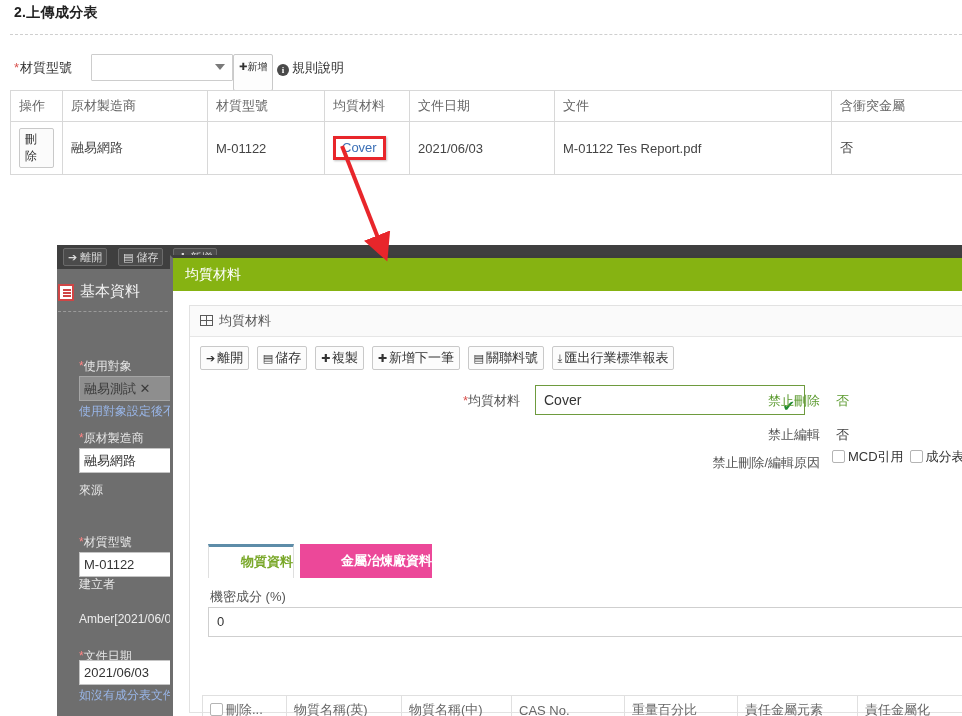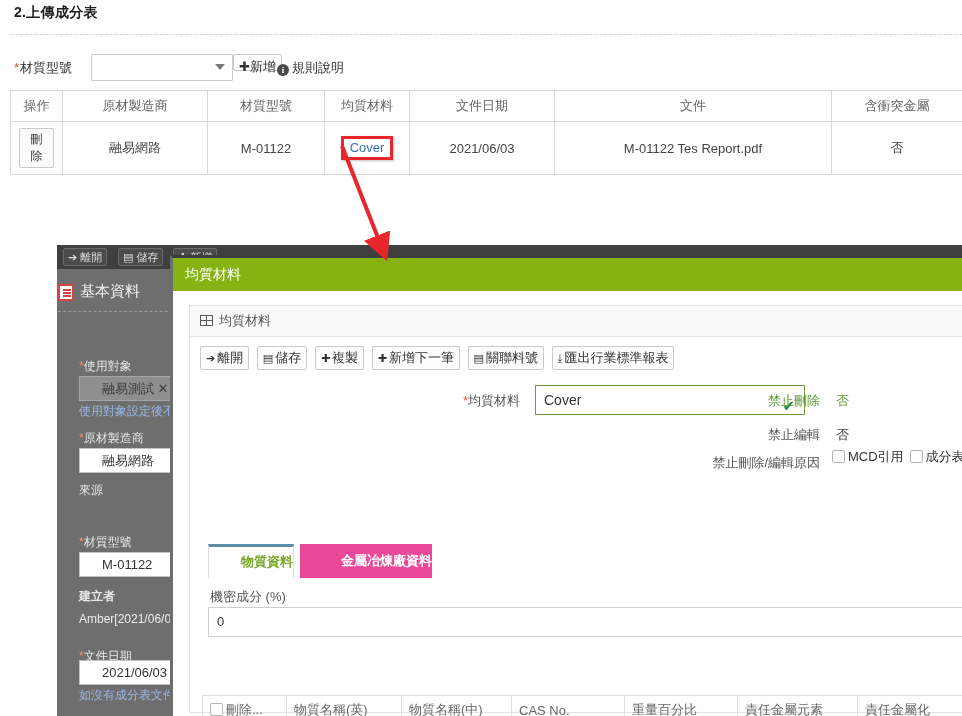--- a/index.html
+++ b/index.html
@@ -22,35 +22,35 @@
   .filter-label{position:absolute;left:14px;top:5px;font-size:13px;color:#333;}
   .filter-select{
     position:absolute;left:91px;top:0;width:140px;height:25px;
     border:1px solid #cdcdcd;background:#fff;border-radius:1px;
   }
   .filter-select .caret{
     position:absolute;right:7px;top:9px;width:0;height:0;
     border-left:5px solid transparent;border-right:5px solid transparent;border-top:6px solid #7a7a7a;
   }
   .btn-add-top{
-    position:absolute;left:233px;top:0;height:17px;line-height:23px;
+    position:absolute;left:233px;top:0;height:37px;line-height:23px;
     padding:0 5px;border:1px solid #c9c9c9;background:#fdfdfd;border-radius:2px;
-    font-size:13px;color:#333;white-space:nowrap;box-sizing:border-box;
+    font-size:10px;color:#333;white-space:nowrap;box-sizing:border-box;
   }
   .rule-link{position:absolute;left:277px;top:5px;font-size:13px;color:#333;white-space:nowrap;}
   .info-dot{
     display:inline-block;width:12px;height:12px;border-radius:50%;background:#4a4a4a;color:#fff;
     font-size:9px;line-height:12px;text-align:center;font-weight:bold;margin-right:3px;
     vertical-align:-1px;font-family:"Liberation Serif",serif;
   }
 
   
   #top-table{position:absolute;left:10px;top:90px;width:952px;border-collapse:collapse;table-layout:fixed;}
   #top-table th,#top-table td{
-    border:1px solid #d8d8d8;padding:6px 8px;font-weight:normal;text-align:center;
+    border:1px solid #d8d8d8;padding:6px 8px;font-weight:normal;text-align:left;
     font-size:13px;color:#555;vertical-align:middle;height:22px;box-sizing:border-box;
   }
   #top-table th{color:#666;background:#fff;}
   #top-table td{color:#444;height:37px;}
   .cell-link{color:#3b6fb6;}
   .btn-del-sm{
     display:inline-block;border:1px solid #c9c9c9;background:#fbfbfb;border-radius:2px;
     padding:2px 5px;font-size:12px;color:#333;
   }
   .hl-box{
@@ -94,21 +94,21 @@
     position:absolute;left:0;top:2px;width:16px;height:17px;border:2px solid #cf4545;
     box-sizing:border-box;background:#fff;
   }
   .card-icon i{position:absolute;left:3px;width:8px;height:1.5px;background:#cf4545;display:block;}
   .card-dash{position:absolute;left:0;top:29px;width:130px;border-top:1px dashed #9a9a9a;}
   .fld-label{position:absolute;left:21px;font-size:12px;color:#e6e6e6;white-space:nowrap;}
   .fld-star{color:#ff8585;}
   .fld-input{
     position:absolute;left:21px;width:112px;height:25px;box-sizing:border-box;
     background:#fff;border:1px solid #c4c4c4;color:#333;font-size:13px;
-    line-height:23px;padding-left:22px;overflow:hidden;white-space:nowrap;
+    line-height:23px;padding-left:4px;overflow:hidden;white-space:nowrap;
   }
   .tag-input{background:#8e8e8e;border:1px solid #a5a5a5;color:#3b3b3b;}
   .fld-note{position:absolute;left:21px;font-size:12px;color:#99b6e8;white-space:nowrap;}
   .fld-text{position:absolute;left:21px;font-size:12px;color:#ededed;white-space:nowrap;}
 
   
   #modal{
     position:absolute;left:170px;top:255px;width:792px;height:461px;
     background:#fff;border-top:3px solid #3d3d3d;border-left:3px solid #6e6e6e;
     box-sizing:border-box;z-index:30;overflow:hidden;
@@ -280,21 +280,21 @@
       </div>
       <div class="fld-input" style="top:166px;">融易網路</div>
 
       <div class="fld-label" style="top:200px;">來源</div>
 
       <div class="fld-label" style="top:252px;">
         <span class="fld-star">*</span><span>材質型號</span>
       </div>
       <div class="fld-input" style="top:270px;">M-01122</div>
 
-      <div class="fld-label" style="top:306px;font-weight:bold;">建立者</div>
+      <div class="fld-label" style="top:294px;">建立者</div>
       <div class="fld-text" style="top:330px;">Amber[2021/06/0</div>
 
       <div class="fld-label" style="top:360px;margin-top:6px;">
         <span class="fld-star">*</span><span>文件日期</span>
       </div>
       <div class="fld-input" style="top:378px;">2021/06/03</div>
       <div class="fld-note" style="top:405px;">如沒有成分表文件</div>
     </div>
   </div>
 </div>

